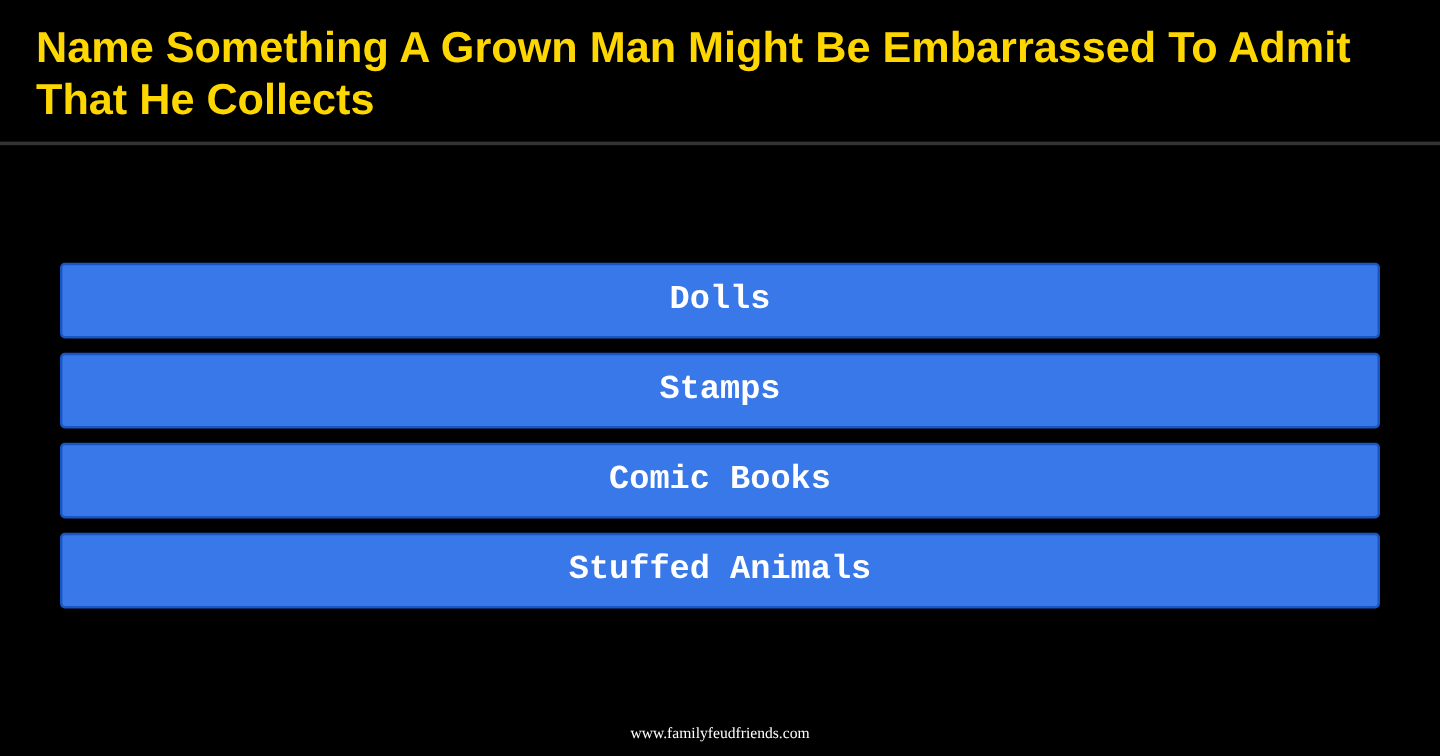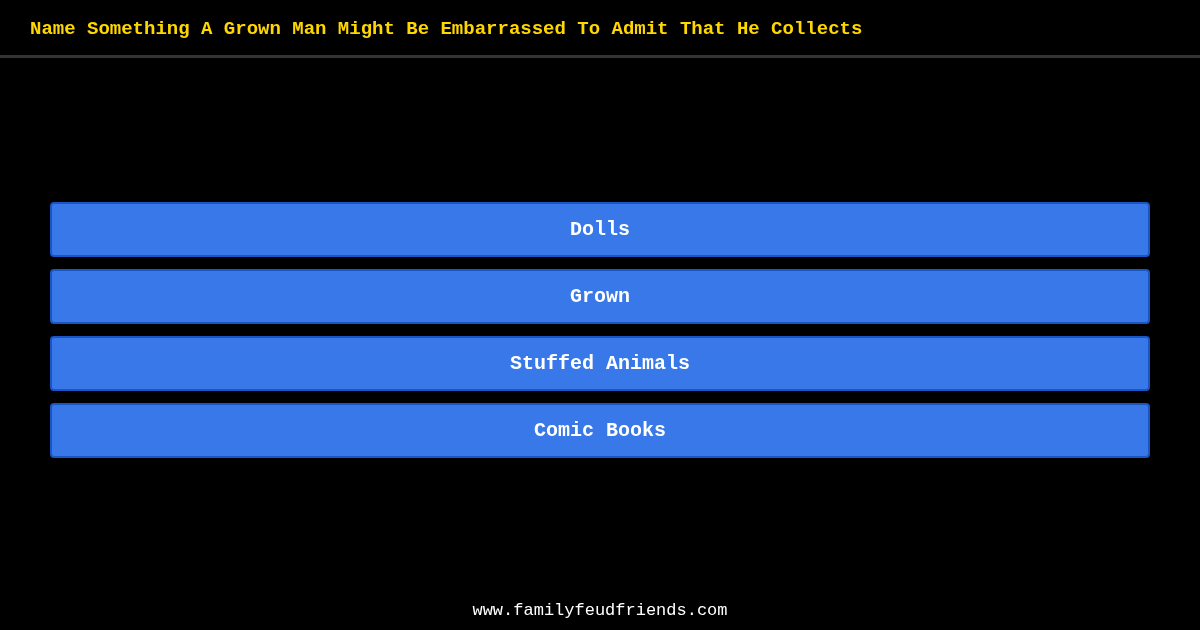--- a/index.html
+++ b/index.html
@@ -19,23 +19,23 @@
     }
 
     #header {
       background-color: #000000;
       padding: 18px 30px 14px 30px;
       border-bottom: 3px solid #333;
     }
 
     #header-title {
       color: #FFD700;
-      font-size: 19px;
+      font-size: 36px;
       font-weight: bold;
-      font-family: Liberation Mono, monospace;
+      font-family: Liberation Sans, sans-serif;
       text-align: left;
       line-height: 1.2;
     }
 
     #answers-container {
       flex: 1;
       display: flex;
       flex-direction: column;
       justify-content: center;
       padding: 20px 50px 10px 50px;
@@ -48,55 +48,55 @@
       border-radius: 4px;
       display: flex;
       align-items: center;
       justify-content: center;
       padding: 14px 20px;
       cursor: pointer;
     }
 
     .answer-text {
       color: #FFFFFF;
-      font-size: 20px;
+      font-size: 28px;
       font-weight: bold;
       font-family: 'Courier New', Courier, monospace;
       text-align: center;
     }
 
     #footer {
       padding: 8px 0 10px 0;
       text-align: center;
     }
 
     #footer-url {
       color: #FFFFFF;
-      font-size: 17px;
-      font-family: Liberation Mono, monospace;
+      font-size: 13px;
+      font-family: Liberation Serif, serif;
     }
   </style>
 </head>
 <body>
 
 <div id="header">
   <div id="header-title">Name Something A Grown Man Might Be Embarrassed To Admit That He Collects</div>
 </div>
 
 <div id="answers-container">
 
 <div class="answer-row">
       <span class="answer-text">Dolls</span>
     </div>
     <div class="answer-row">
-      <span class="answer-text">Grown</span>
+      <span class="answer-text">Stamps</span>
+    </div>
+    <div class="answer-row">
+      <span class="answer-text">Comic Books</span>
     </div>
     <div class="answer-row">
       <span class="answer-text">Stuffed Animals</span>
-    </div>
-    <div class="answer-row">
-      <span class="answer-text">Comic Books</span>
     </div>
   </div>
 
 <div id="footer">
   <span id="footer-url">www.familyfeudfriends.com</span>
 </div>
 
 </body></html>

